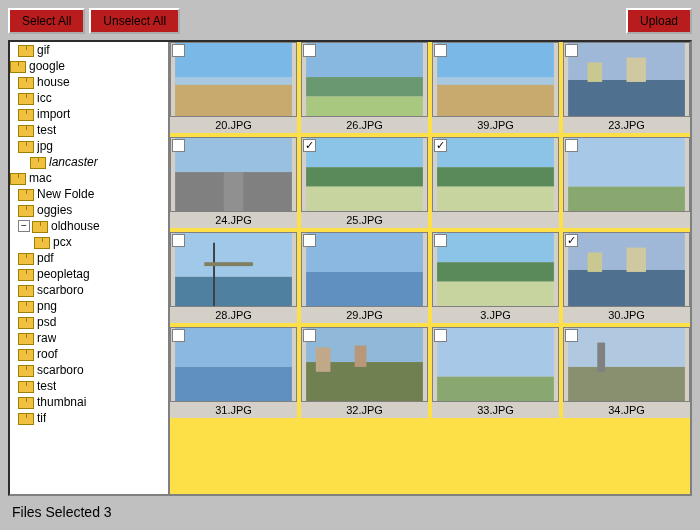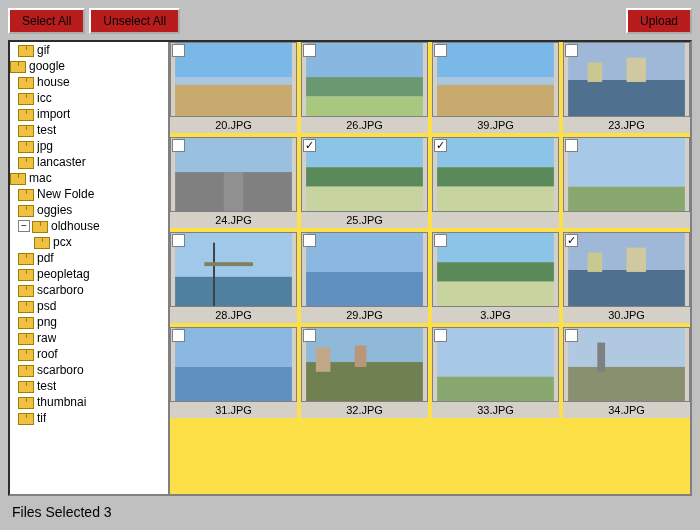--- a/index.html
+++ b/index.html
@@ -207,21 +207,21 @@
           <span class="item-label">import</span>
         </div>
         <div class="sidebar-item" style="padding-left: 8px;">
           <span class="folder-icon"></span>
           <span class="item-label">test</span>
         </div>
         <div class="sidebar-item" style="padding-left: 8px;">
           <span class="folder-icon"></span>
           <span class="item-label">jpg</span>
         </div>
-        <div class="sidebar-item" style="padding-left: 8px;">
+        <div class="sidebar-item" style="padding-left: 20px; font-style: italic;">
           <span class="folder-icon"></span>
           <span class="item-label">lancaster</span>
         </div>
         <div class="sidebar-item" style="padding-left: 0;">
           <span class="folder-icon"></span>
           <span class="item-label">mac</span>
         </div>
         <div class="sidebar-item" style="padding-left: 8px;">
           <span class="folder-icon"></span>
           <span class="item-label">New Folde</span>
@@ -246,25 +246,25 @@
         <div class="sidebar-item" style="padding-left: 8px;">
           <span class="folder-icon"></span>
           <span class="item-label">peopletag</span>
         </div>
         <div class="sidebar-item" style="padding-left: 8px;">
           <span class="folder-icon"></span>
           <span class="item-label">scarboro</span>
         </div>
         <div class="sidebar-item" style="padding-left: 8px;">
           <span class="folder-icon"></span>
+          <span class="item-label">png</span>
+        </div>
+        <div class="sidebar-item" style="padding-left: 8px;">
+          <span class="folder-icon"></span>
           <span class="item-label">psd</span>
-        </div>
-        <div class="sidebar-item" style="padding-left: 8px;">
-          <span class="folder-icon"></span>
-          <span class="item-label">png</span>
         </div>
         <div class="sidebar-item" style="padding-left: 8px;">
           <span class="folder-icon"></span>
           <span class="item-label">raw</span>
         </div>
         <div class="sidebar-item" style="padding-left: 8px;">
           <span class="folder-icon"></span>
           <span class="item-label">roof</span>
         </div>
         <div class="sidebar-item" style="padding-left: 8px;">

